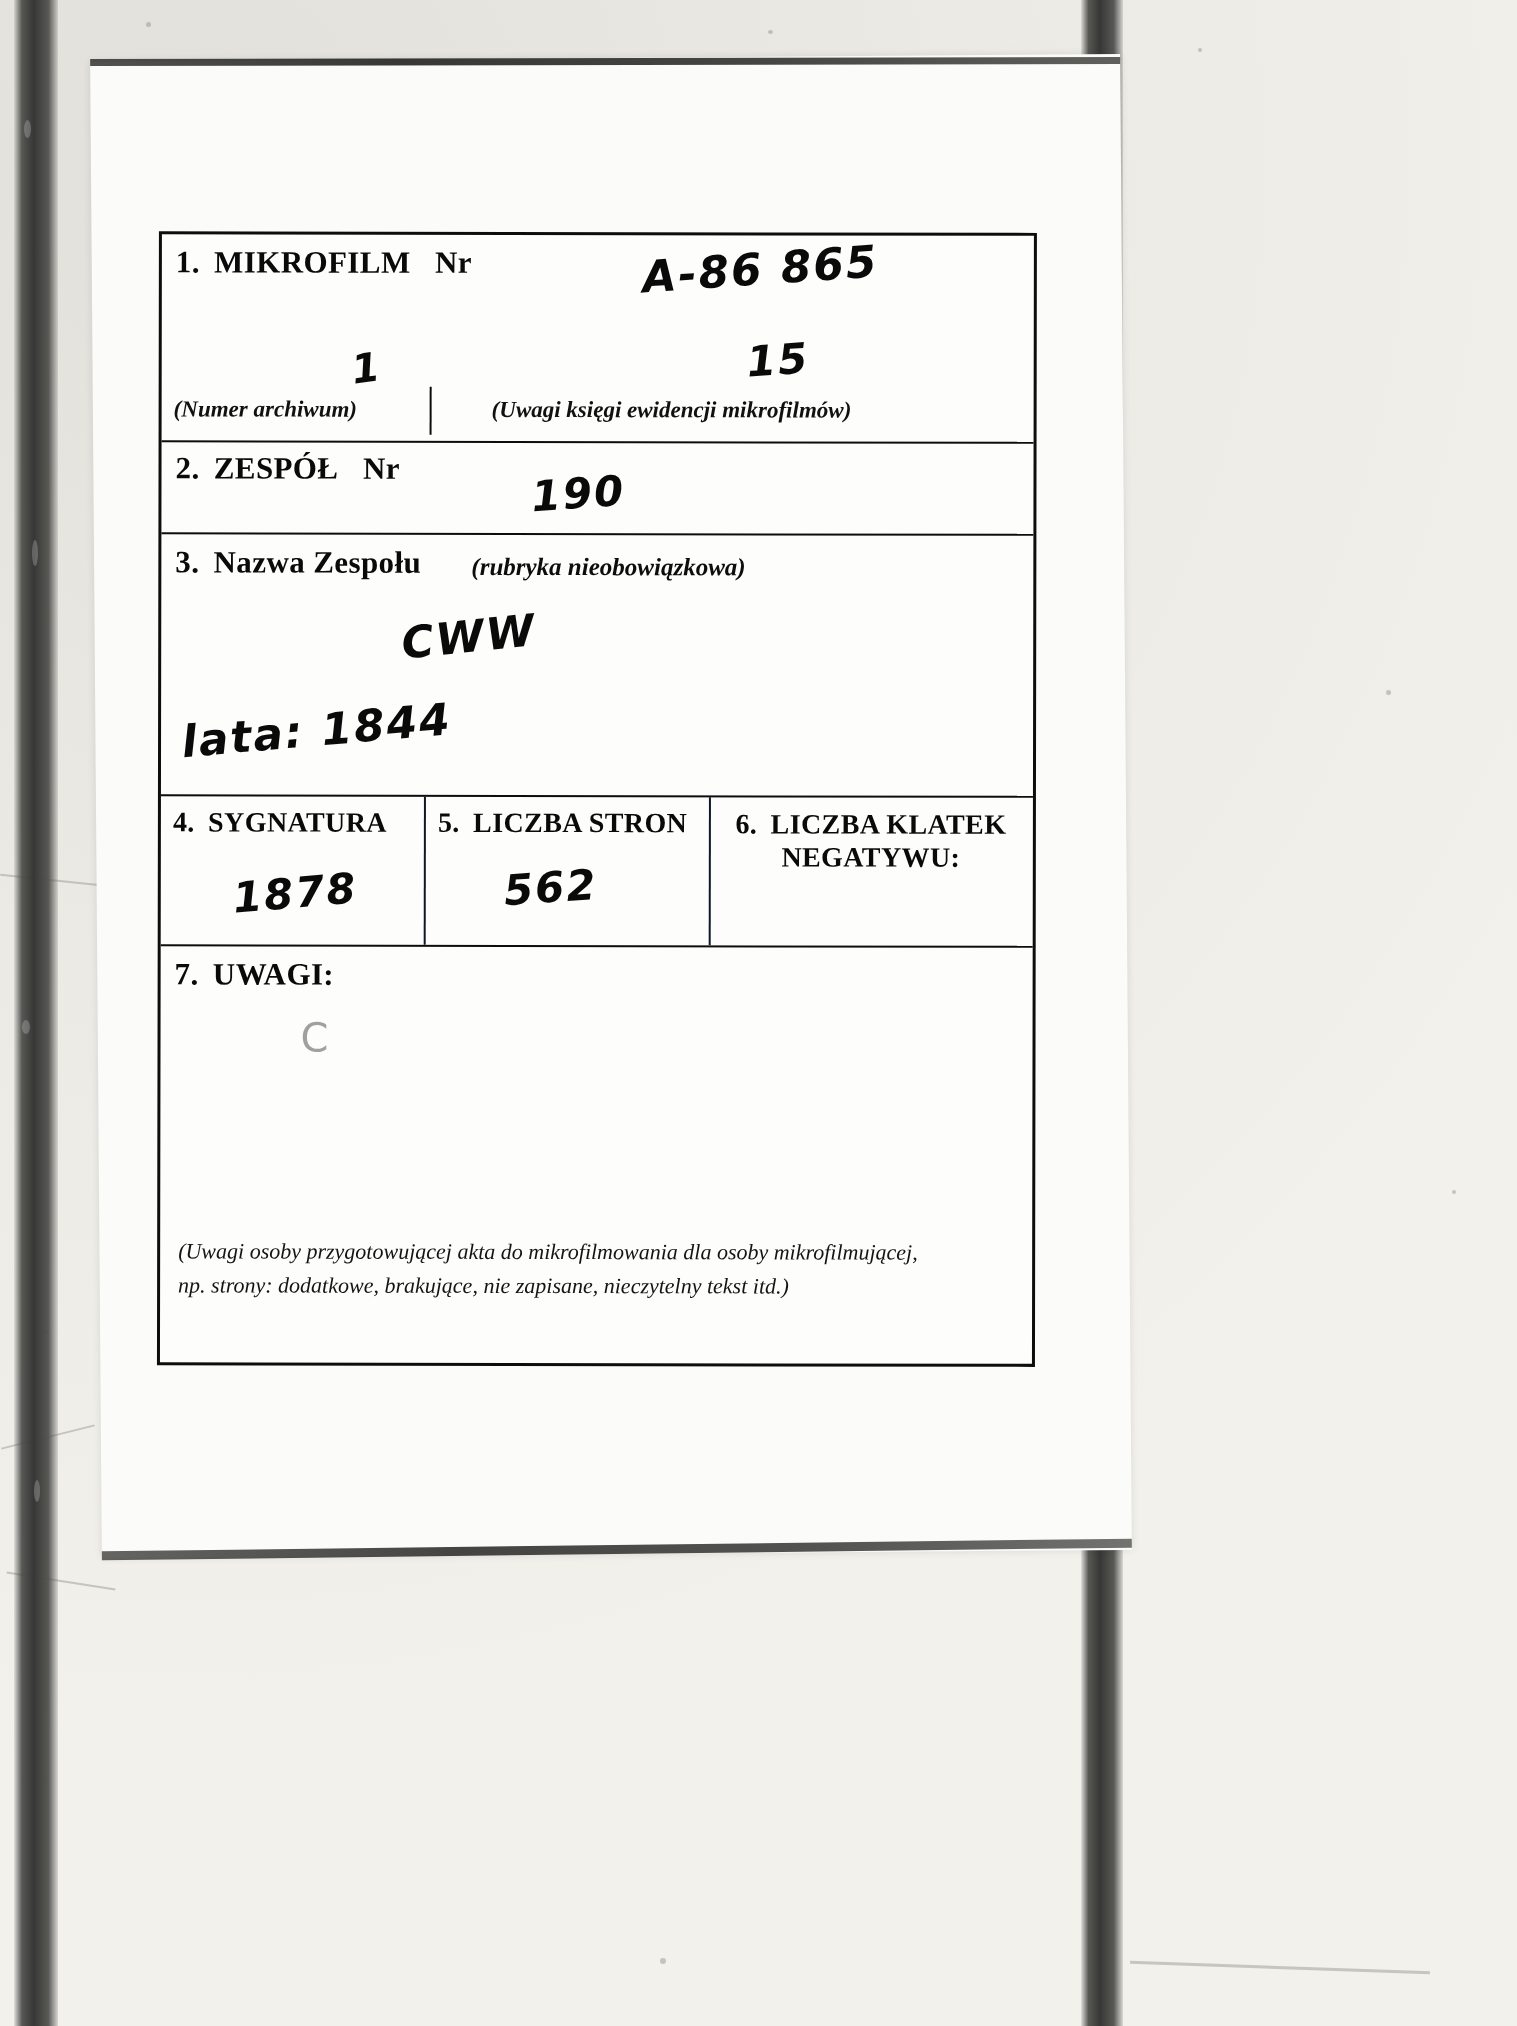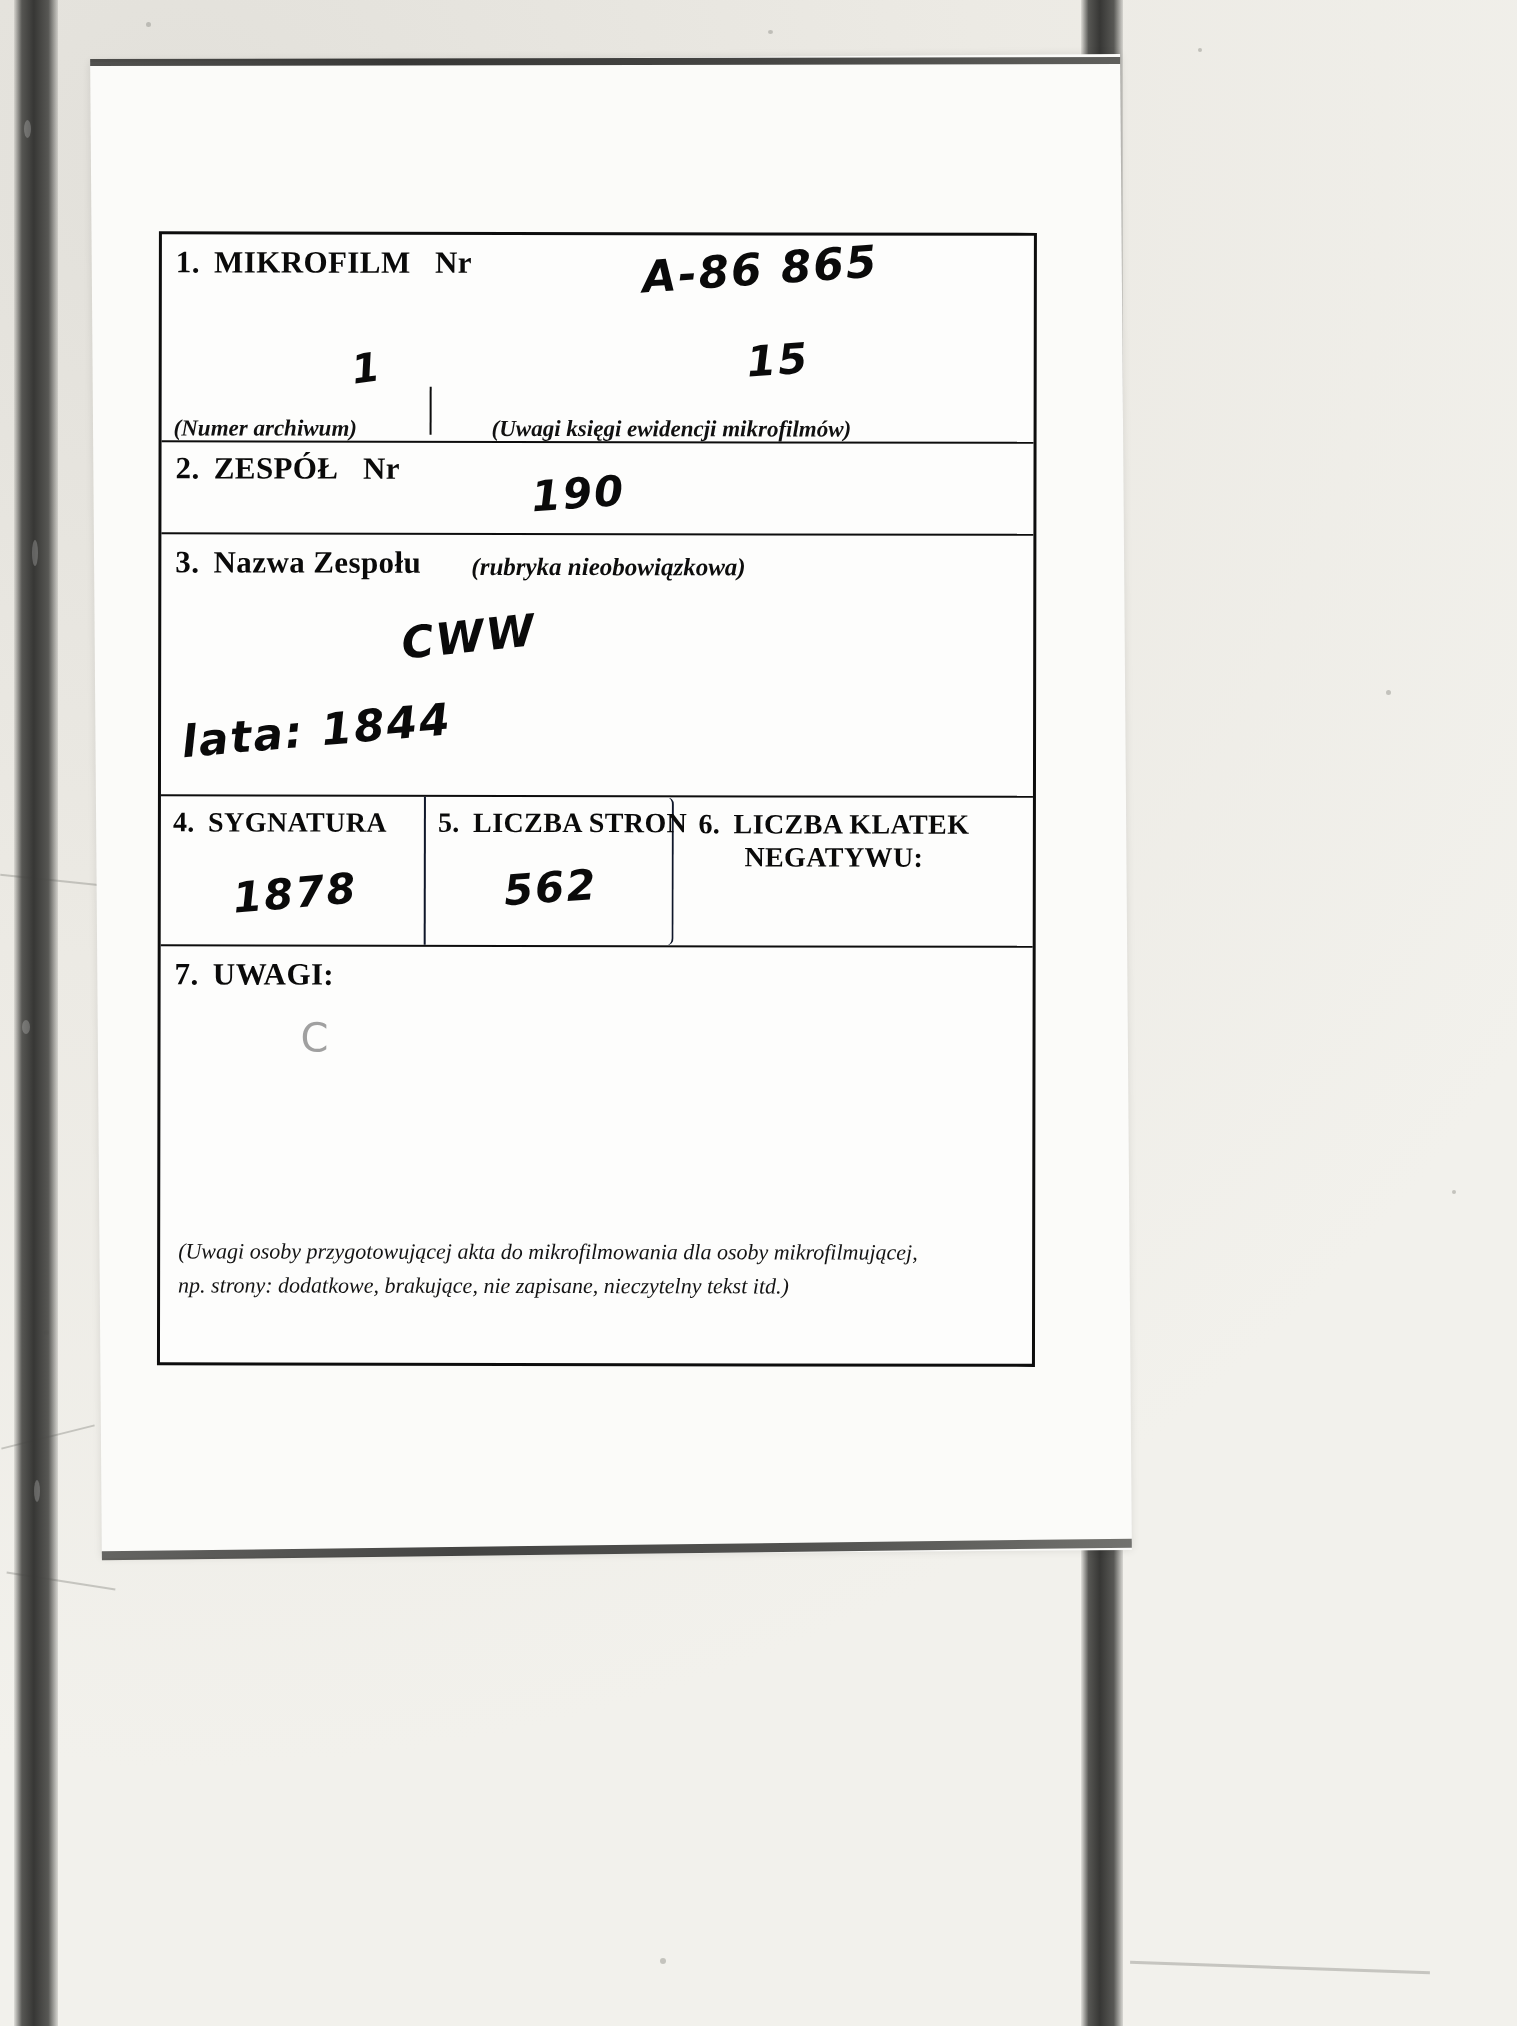--- a/index.html
+++ b/index.html
@@ -123,21 +123,20 @@
     font-size: 25px;
     color: #0d0d0d;
     white-space: nowrap;
   }
   .caption {
     font-style: italic;
     font-weight: bold;
     font-size: 23px;
     color: #111;
     white-space: nowrap;
-    margin-top: 19px;
   }
 
   
   .hand {
     font-family: "DejaVu Sans", sans-serif;
     color: #0a0a0a;
     font-style: italic;
     font-weight: 600;
     letter-spacing: 2px;
     transform: rotate(-4deg);
@@ -171,21 +170,21 @@
   .n-val2  { position: absolute; left: 20px;  top: 170px; font-size: 44px; transform: rotate(-5deg); }
 
   
   .col {
     position: relative;
     border-right: 2px solid #0f172a;
     box-sizing: border-box;
   }
   .col:last-child { border-right: none; }
   .c1 { width: 265px; }
-  .c2 { width: 248px; border-radius: 7px; }
+  .c2 { width: 285px; }
   .c3 { flex: 1; }
   .col .label {
     position: absolute;
     left: 12px;
     top: 10px;
     font-size: 28px;
   }
   .col.c3 .label {
     left: 10px;
     line-height: 1.18;

